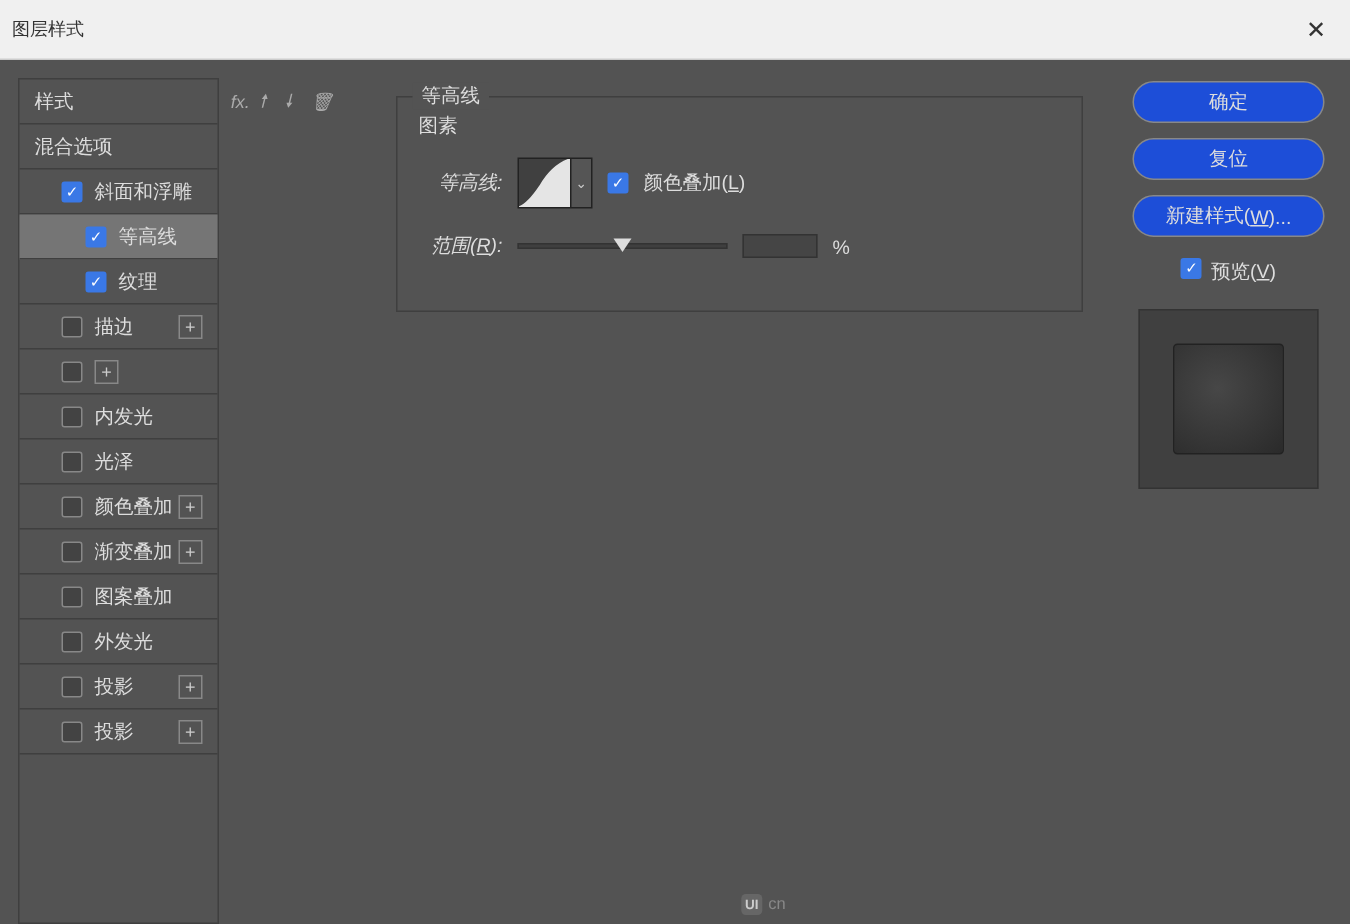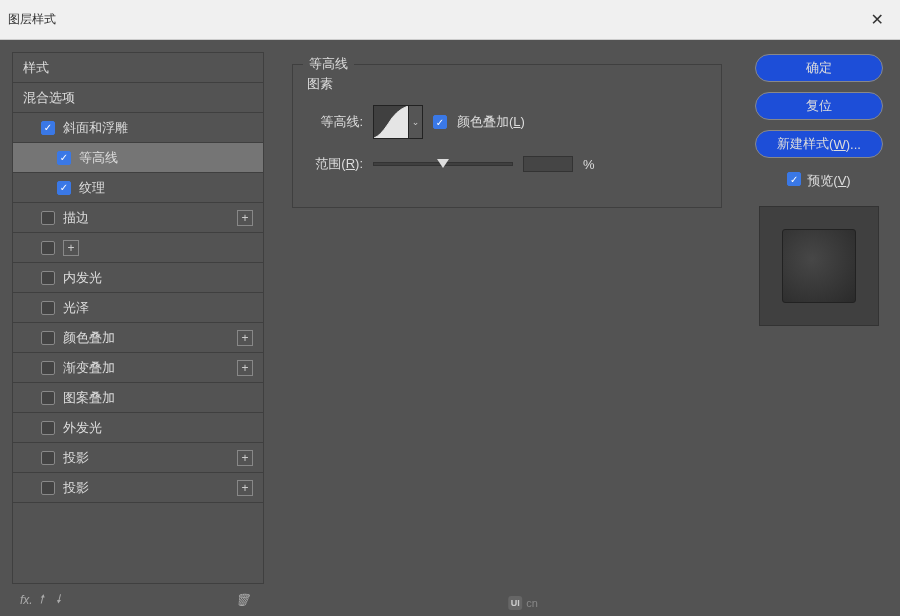--- a/index.html
+++ b/index.html
@@ -4,21 +4,21 @@
   <style>
     * { box-sizing: border-box; margin: 0; padding: 0; font-family: "Microsoft YaHei", "PingFang SC", sans-serif; }
     body { background: #535353; width: 900px; height: 616px; overflow: hidden; }
 
     .titlebar { background: #f0f0f0; height: 40px; display: flex; align-items: center; padding: 0 8px; border-bottom: 1px solid #ccc; }
     .titlebar .title { font-size: 12px; color: #333; flex: 1; }
     .titlebar .close { font-size: 16px; color: #333; cursor: pointer; padding: 0 8px; }
 
     .content { display: flex; height: calc(100% - 28px); padding: 12px; gap: 12px; }
 
-    .sidebar { width: 252px; background: #535353; display: flex; flex-direction: column; }
+    .sidebar { width: 224px; background: #535353; display: flex; flex-direction: row; }
     .sidebar-list { flex: 1; border: 1px solid #3f3f3f; background: #535353; }
     .sidebar-footer { height: 32px; display: flex; align-items: center; padding: 0 8px; color: #aaa; font-size: 12px; font-style: italic; }
     .sidebar-footer .spacer { flex: 1; }
     .sidebar-footer .icon { padding: 0 6px; cursor: pointer; }
 
     .item { height: 30px; display: flex; align-items: center; padding: 0 10px; color: #ddd; font-size: 13px; border-bottom: 1px solid #3f3f3f; position: relative; }
     .item.header { cursor: default; }
     .item.sub { padding-left: 28px; }
     .item.subsub { padding-left: 44px; }
     .item.selected { background: #757575; }
@@ -26,21 +26,21 @@
     .item .check.checked { background: #3a78e6; border-color: #3a78e6; color: #fff; }
     .item .check.checked::after { content: "✓"; }
     .item .label { flex: 1; }
     .item .add { width: 16px; height: 16px; border: 1px solid #888; display: flex; align-items: center; justify-content: center; font-size: 12px; color: #ccc; cursor: pointer; }
 
     .main { flex: 1; padding: 4px 16px; }
     .group { border: 1px solid #3f3f3f; padding: 10px 14px 18px 14px; position: relative; margin-top: 8px; }
     .group-title { position: absolute; top: -10px; left: 10px; background: #535353; padding: 0 6px; color: #ddd; font-size: 13px; }
     .inner-title { color: #ddd; font-size: 13px; margin-bottom: 12px; }
     .row { display: flex; align-items: center; margin-bottom: 16px; gap: 10px; }
-    .row-label { color: #ddd; font-size: 13px; min-width: 56px; text-align: right; }
+    .row-label { color: #ddd; font-size: 13px; min-width: 56px; text-align: right; font-style: italic; }
     .contour-pick { width: 50px; height: 34px; border: 1px solid #222; display: flex; }
     .contour-curve { width: 34px; height: 32px; background: #404040; position: relative; overflow: hidden; }
     .contour-curve svg { position: absolute; inset: 0; }
     .contour-dd { width: 14px; background: #555; border-left: 1px solid #222; display: flex; align-items: center; justify-content: center; color: #ccc; font-size: 9px; }
     .inline-check { width: 14px; height: 14px; border: 1px solid #888; border-radius: 2px; display: flex; align-items: center; justify-content: center; font-size: 10px; background: #3a78e6; border-color: #3a78e6; color: #fff; }
     .inline-check::after { content: "✓"; }
     .check-label { color: #ddd; font-size: 13px; }
     .underline { text-decoration: underline; }
     .slider { width: 140px; height: 4px; background: #3f3f3f; position: relative; border: 1px solid #333; }
     .slider-thumb { position: absolute; top: -4px; width: 0; height: 0; border-left: 6px solid transparent; border-right: 6px solid transparent; border-top: 9px solid #ddd; transform: translateX(-6px); }

